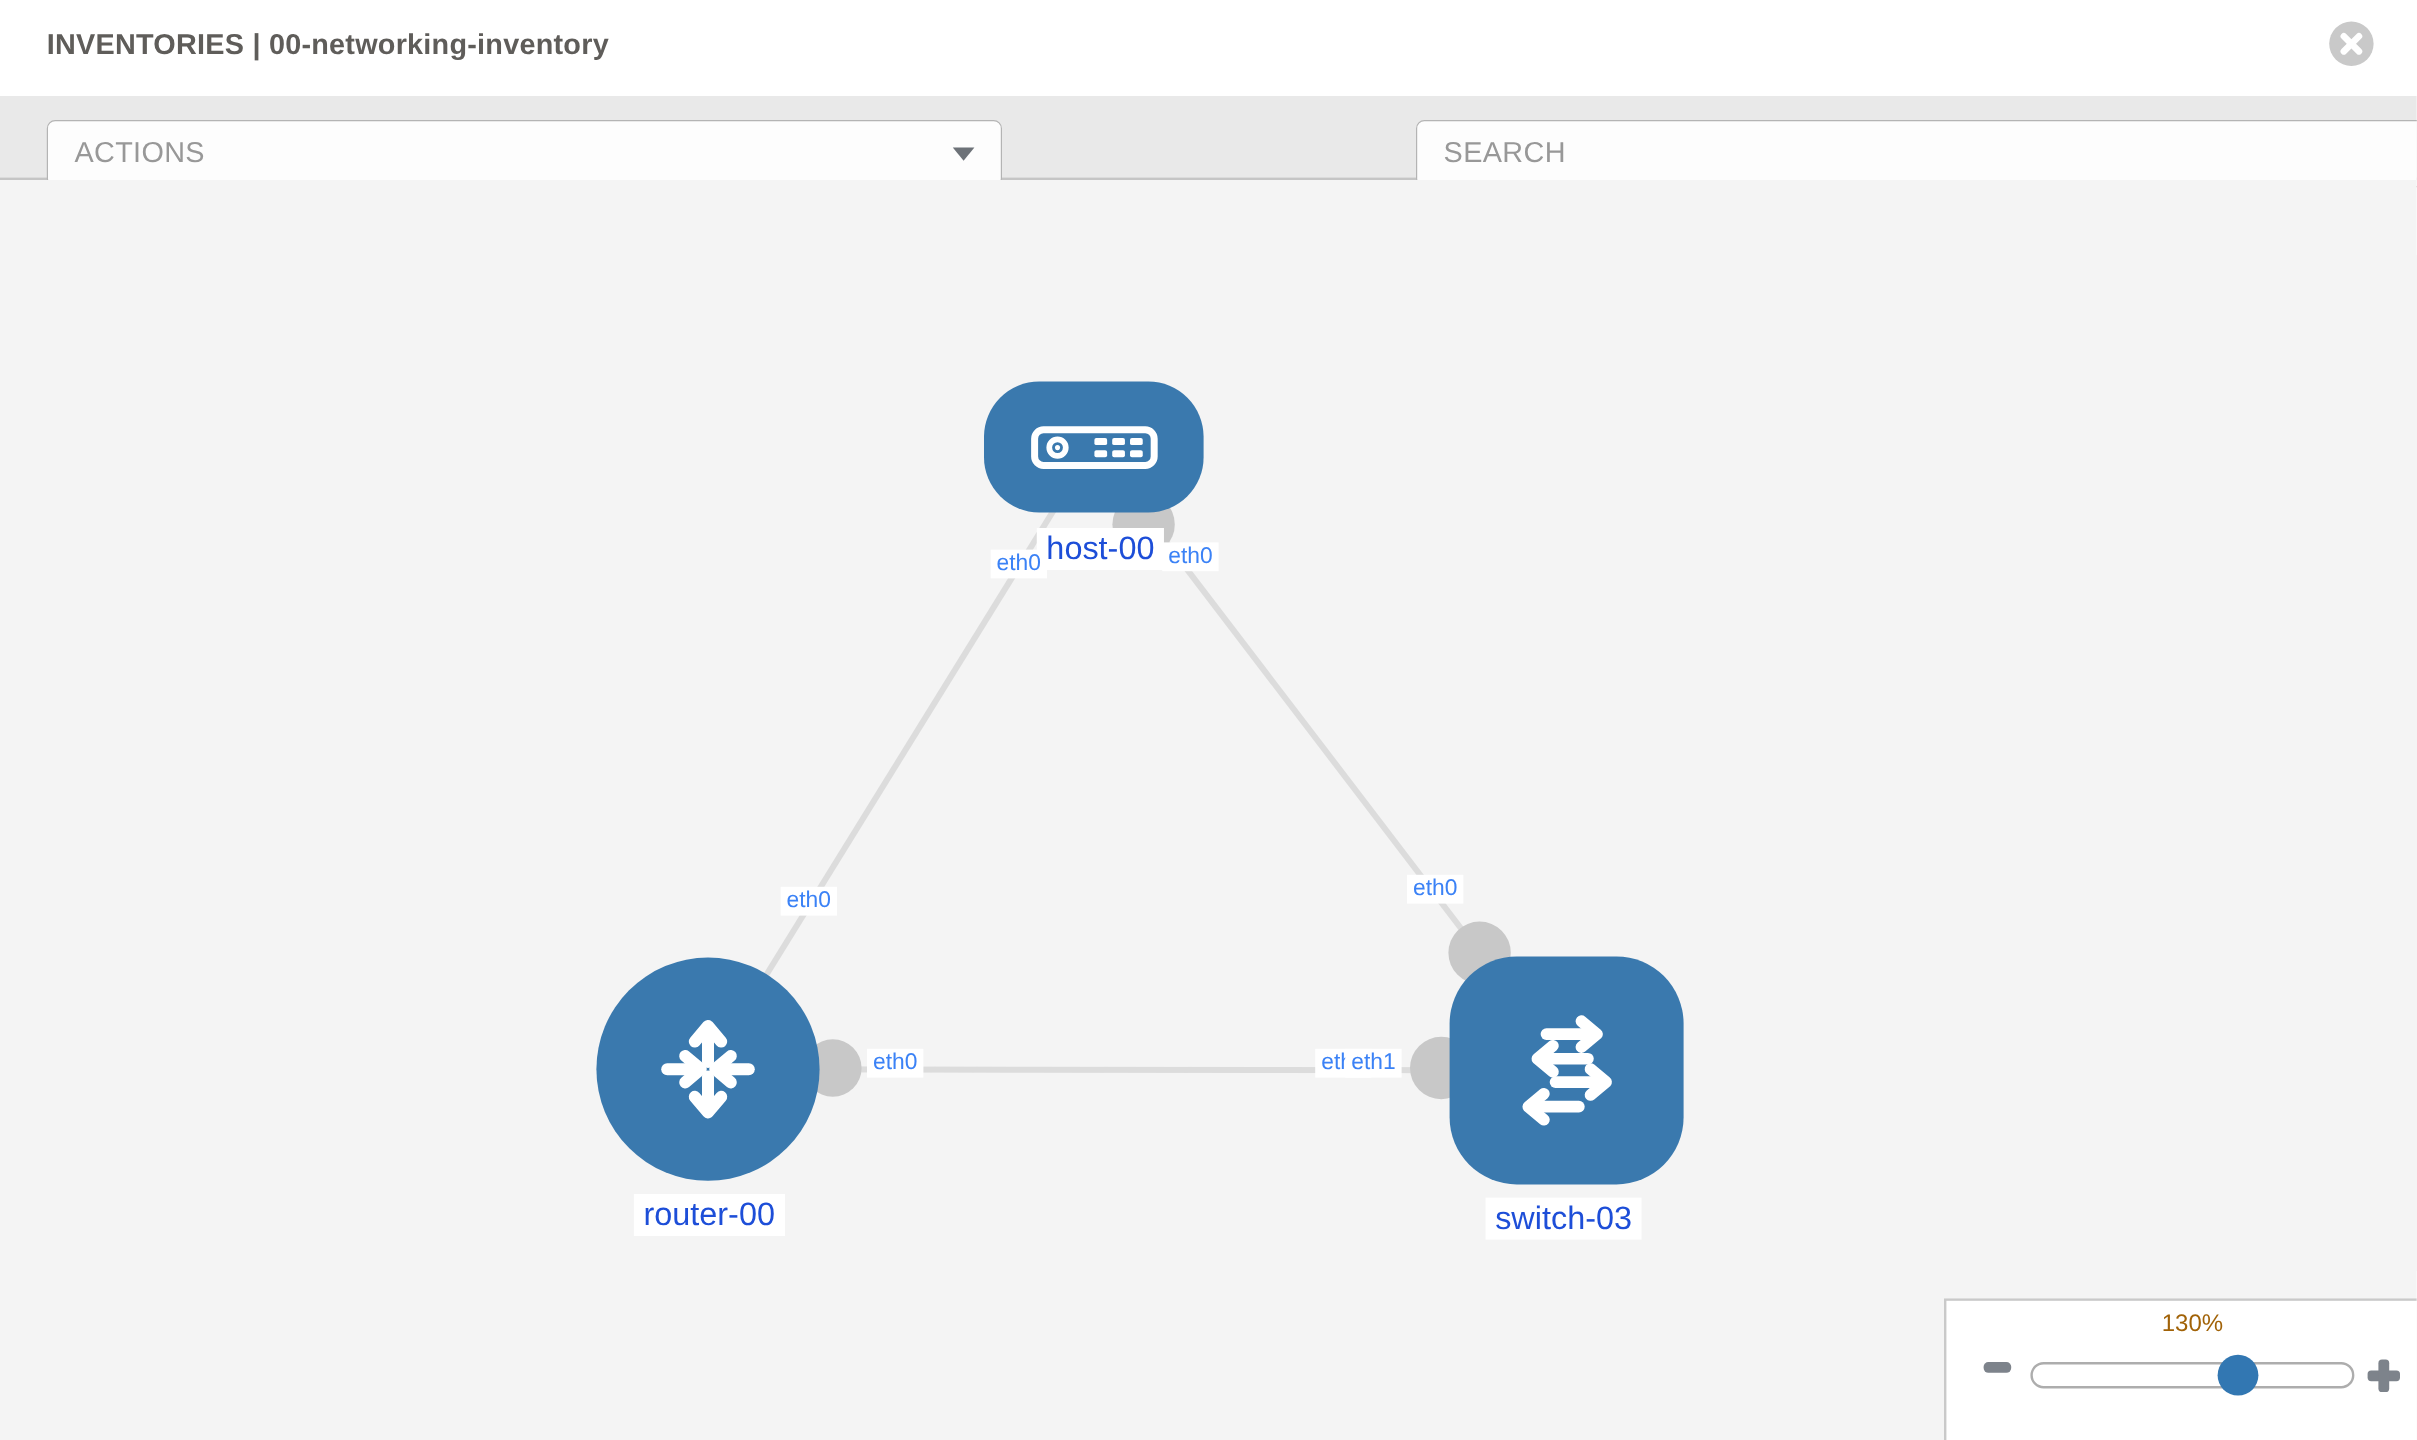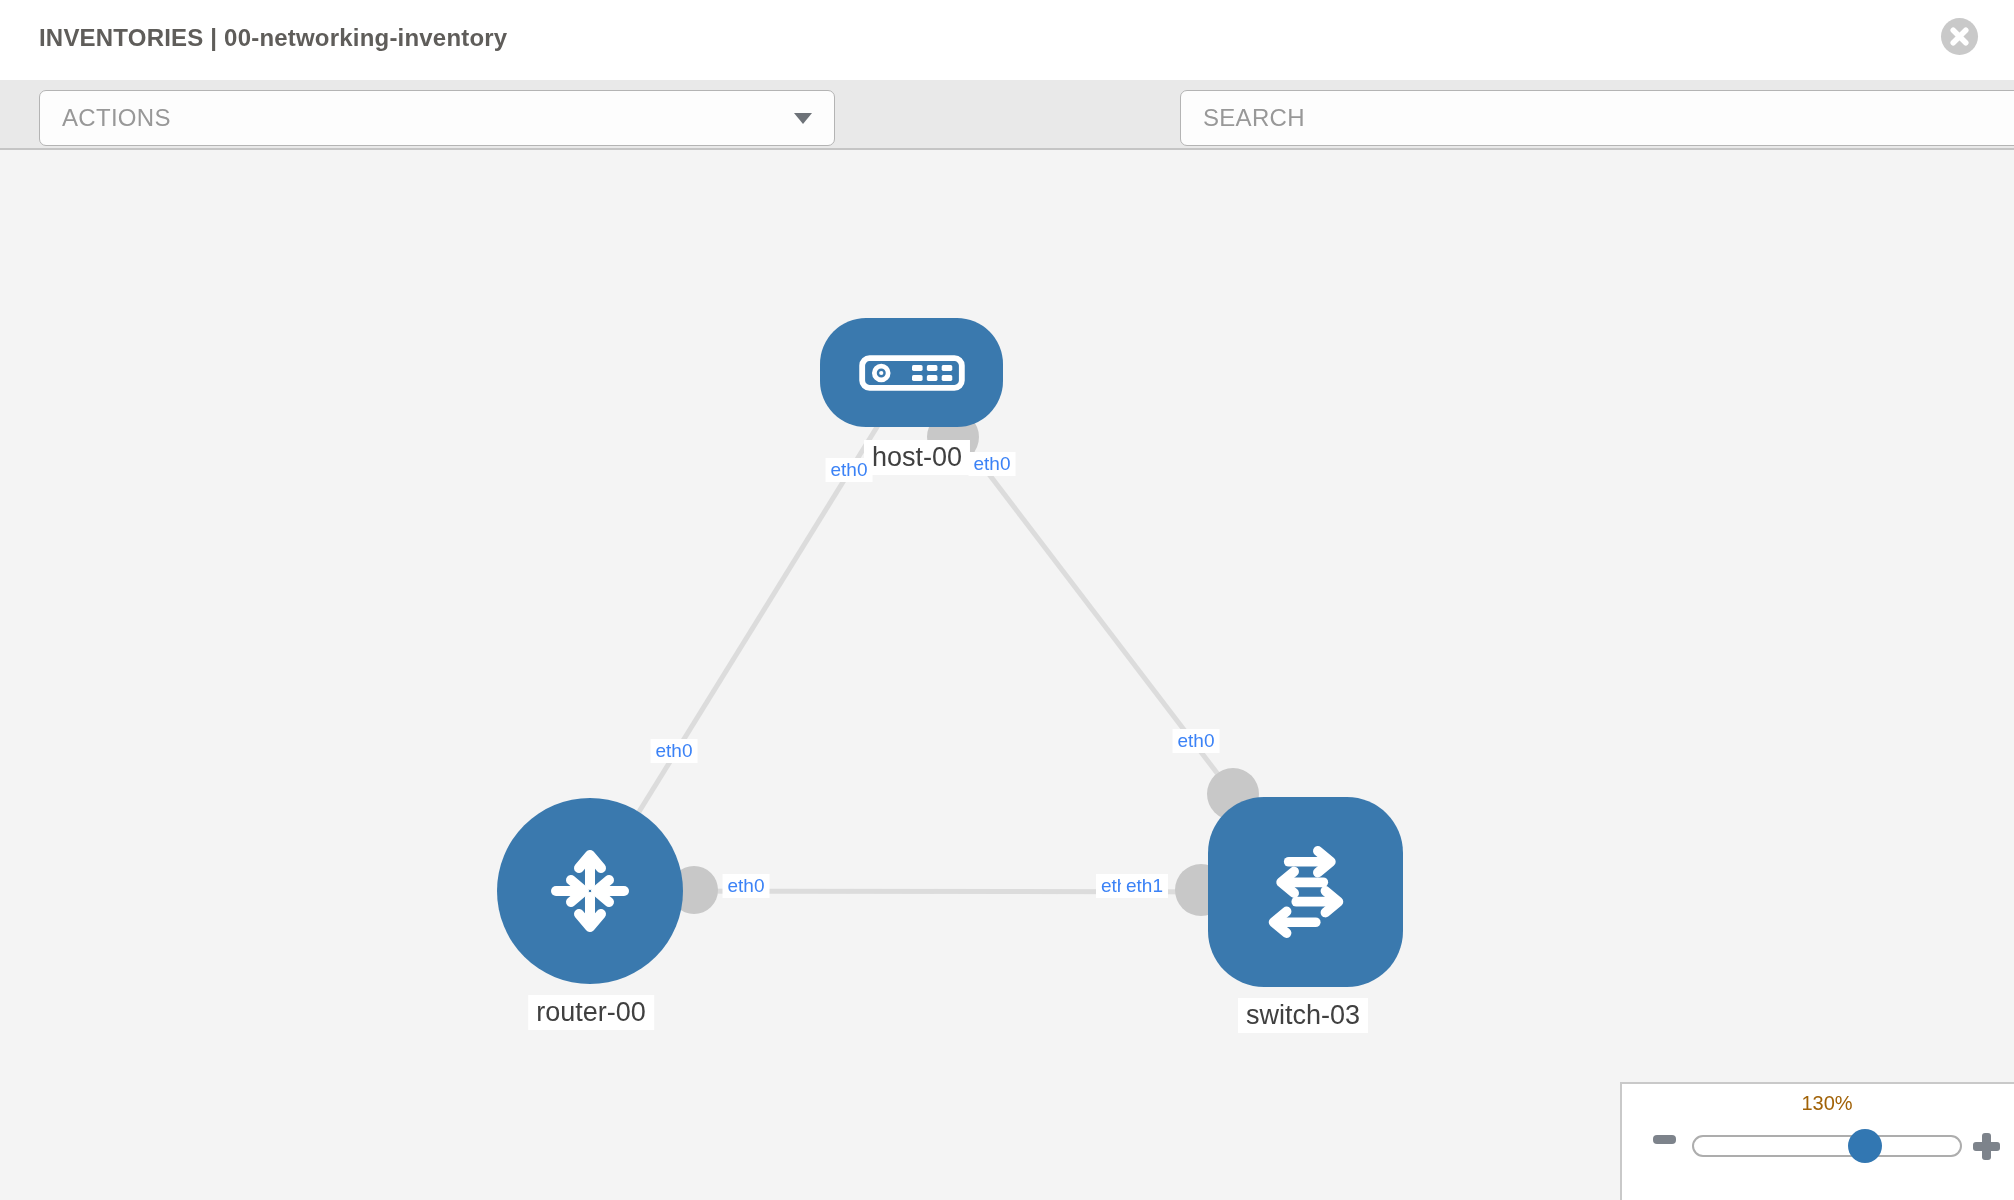--- a/index.html
+++ b/index.html
@@ -11,21 +11,21 @@
   .header { position:absolute; left:0; top:0; width:2014px; height:80px; background:#ffffff; }
   .page-title { position:absolute; left:39px; top:0; height:80px; line-height:76px;
                 font-size:24px; font-weight:700; color:#5f5d5a; letter-spacing:.2px; }
   .close-btn { position:absolute; left:1941px; top:18px; width:37px; height:37px; border-radius:50%;
                background:#c9c9c9; cursor:pointer; }
   .close-btn svg { position:absolute; left:0; top:0; }
 
   
   .toolbar { position:absolute; left:0; top:80px; width:2014px; height:70px;
              background:#e9e9e9; border-bottom:2px solid #c5c5c5; }
-  .dropdown { position:absolute; top:10px; height:56px; background:#fdfdfd;
+  .dropdown { position:absolute; top:20px; height:56px; background:#fdfdfd;
               border:1px solid #b4b4b4; border-radius:7px;
               display:flex; align-items:center; justify-content:space-between;
               padding:0 22px; cursor:pointer; }
   .dropdown .dd-label { font-size:24px; color:#989898; letter-spacing:.3px; }
   .caret-down { width:0; height:0; border-left:9px solid transparent;
                 border-right:9px solid transparent; border-top:11px solid #6d7278; }
   .dd-actions { left:39px; width:796px; }
   .dd-search  { left:1180px; width:950px; }
   .tool-icon-btn { position:absolute; top:90px; width:48px; height:48px; cursor:pointer; }
   .tool-wrench { left:1043px; }
@@ -35,21 +35,21 @@
   .canvas { position:absolute; left:0; top:150px; width:2014px; height:1050px;
             background:#f4f4f4; overflow:hidden; }
   .links-layer { position:absolute; left:0; top:0; z-index:0; }
 
   .node { position:absolute; background:#3a79ae; z-index:1;
           display:flex; align-items:center; justify-content:center; cursor:pointer; }
   .node-host   { left:820px;  top:168px; width:183px; height:109px; border-radius:46px; }
   .node-router { left:497px;  top:648px; width:186px; height:186px; border-radius:50%; }
   .node-switch { left:1208px; top:647px; width:195px; height:190px; border-radius:56px; }
 
-  .chip { position:absolute; background:#ffffff; color:#404040; white-space:nowrap;
+  .chip { position:absolute; background:#ffffff; color:#1d4ed8; white-space:nowrap;
           z-index:2; padding:2px 8px; }
   .chip.node-label { font-size:27px; transform:translateX(-50%); }
   .chip.if-label   { font-size:19px; color:#3b82f6; padding:1px 5px; }
   .chip.centered   { transform:translateX(-50%); }
 
   
   .zoom-panel { position:absolute; left:1620px; top:932px; width:430px; height:300px;
                 background:#ffffff; border:2px solid #c9c9c9; z-index:3; }
   .zoom-level { position:absolute; left:70px; top:8px; width:270px; text-align:center;
                 font-size:20px; color:#a16207; }

